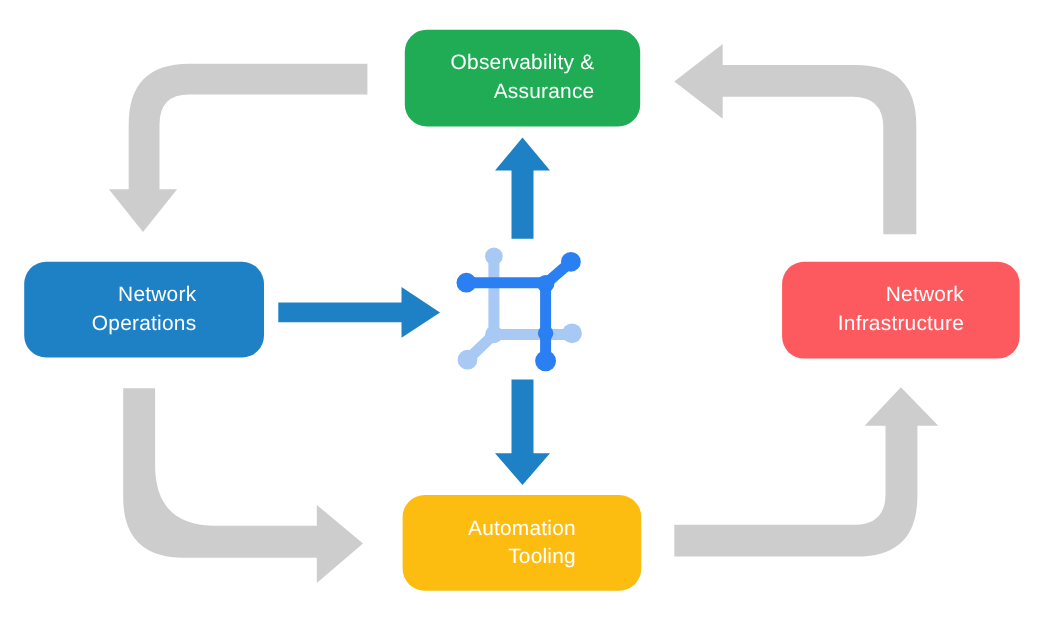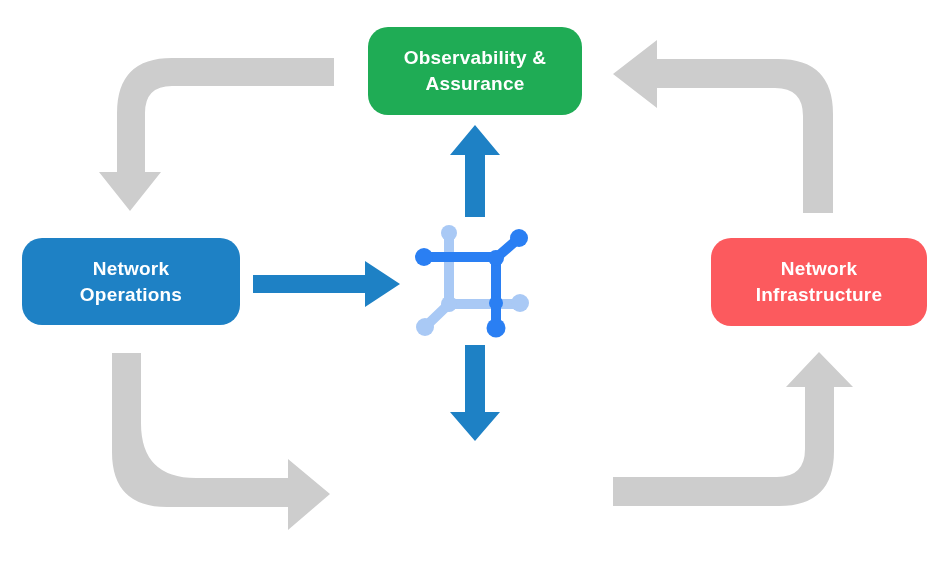--- a/index.html
+++ b/index.html
@@ -27,24 +27,24 @@
   }
   .icon-layer {
     left: 414px; top: 224px;
     width: 120px; height: 118px;
   }
   .node {
     position: absolute;
     display: flex;
     align-items: center;
     justify-content: center;
-    text-align: center;
+    text-align: right;
     border-radius: 20px;
     font-size: 19px;
-    font-weight: 700;
+    font-weight: 400;
     line-height: 1.35;
     letter-spacing: 0.2px;
     white-space: pre-line;
   }
   .node-observability { left: 368px; top: 27px;  width: 214px; height: 88px; }
   .node-operations    { left: 22px;  top: 238px; width: 218px; height: 87px; }
   .node-infrastructure{ left: 711px; top: 238px; width: 216px; height: 88px; }
   .node-automation    { left: 366px; top: 450px; width: 217px; height: 87px; }
 </style>
 </head>
@@ -65,20 +65,22 @@
 
   <div class="node node-observability" style="background-color: rgb(31, 172, 85); color: rgb(255, 255, 255);">Observability &amp;
 Assurance</div>
 
   <div class="node node-operations" style="background-color: rgb(30, 129, 197); color: rgb(255, 255, 255);">Network
 Operations</div>
 
   <div class="node node-infrastructure" style="background-color: rgb(252, 90, 94); color: rgb(255, 255, 255);">Network
 Infrastructure</div>
 
+  <div class="node node-automation" style="background-color: rgb(253, 189, 16); color: rgb(255, 255, 255);">Automation
+Tooling</div>
 
   <svg class="icon-layer" viewBox="0 0 120 118" aria-hidden="true">
     <g stroke-width="10" stroke-linecap="round" stroke-linejoin="round" stroke="#A9C9F5" fill="#A9C9F5">
       <path fill="none" d="M35,10 V80"></path>
       <path fill="none" d="M35,80 H106"></path>
       <path fill="none" d="M35,80 L11,103"></path>
       <circle stroke="none" cx="35" cy="9" r="8"></circle>
       <circle stroke="none" cx="35" cy="80" r="8"></circle>
       <circle stroke="none" cx="106" cy="79" r="9"></circle>
       <circle stroke="none" cx="11" cy="103" r="9"></circle>

